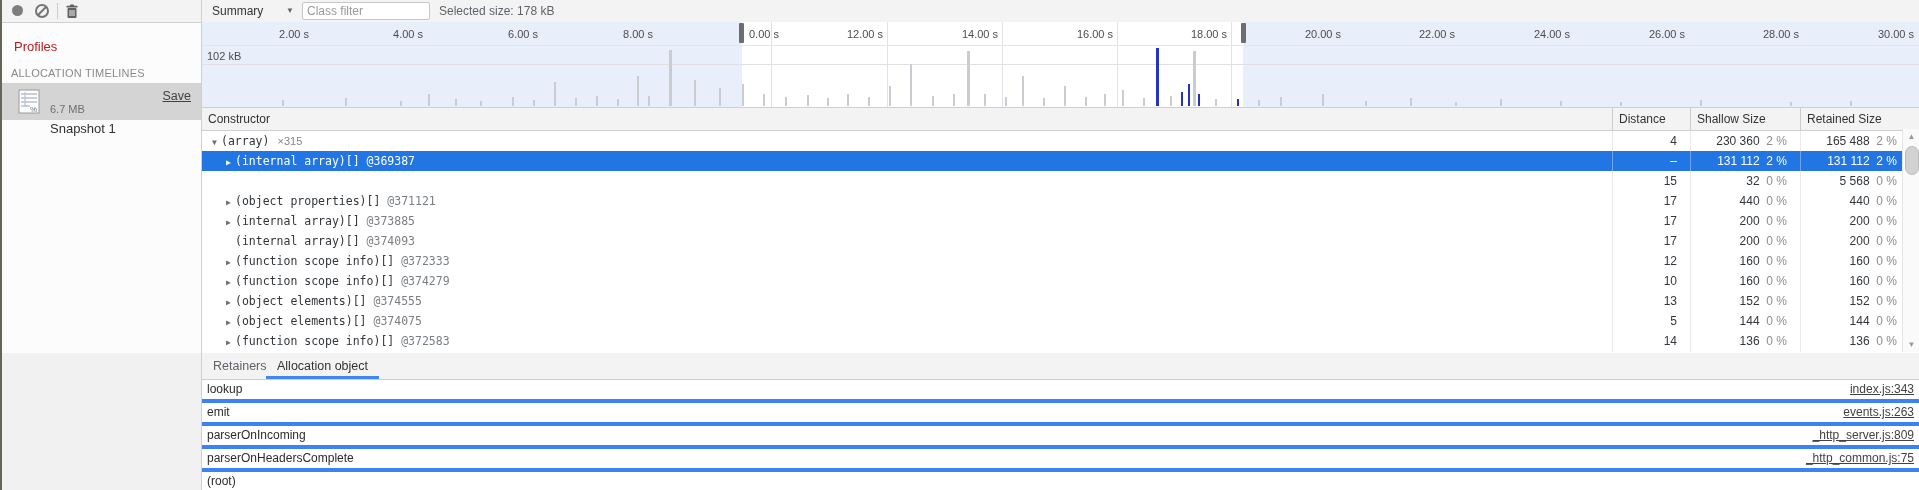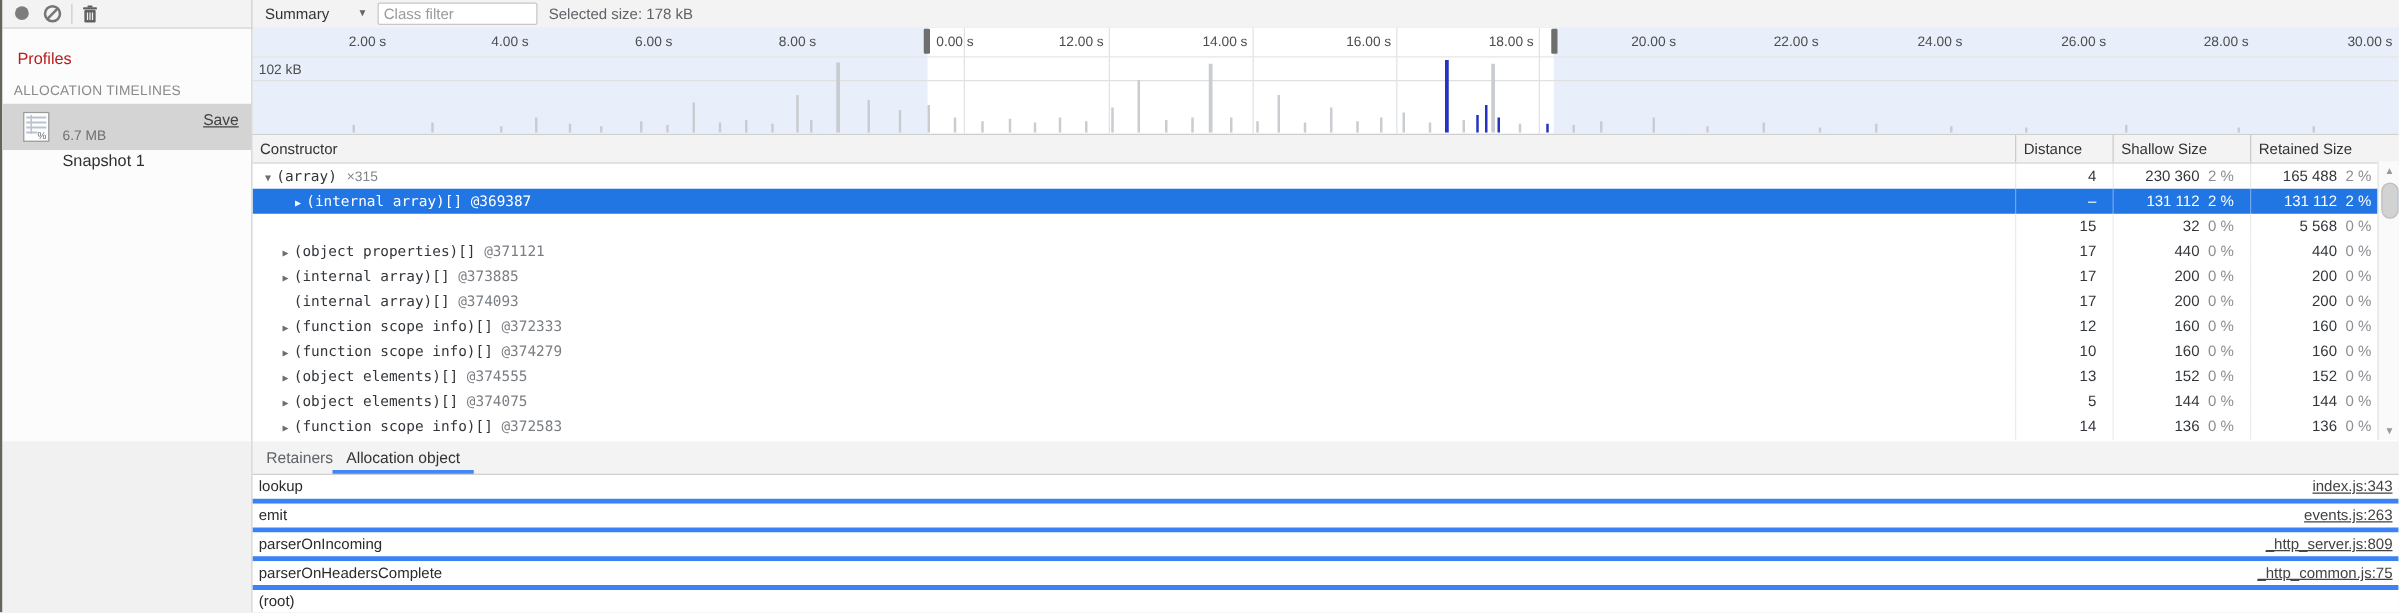--- a/index.html
+++ b/index.html
@@ -253,21 +253,21 @@
     <div class="hcell" style="left:1598px;width:119px;">Retained Size</div>
   </div>
   <div id="grid-body" class="abs">
       <div class="grow">
         <div class="ccell" style="padding-left: 6px;"><span class="arrow">▼</span><span class="cname">(array)</span><span class="ccount">×315</span></div>
         <div class="ncell" style="left: 1410px; width: 78px; padding-right: 13px;">4</div>
         <div class="ncell" style="left: 1488px; width: 110px; padding-right: 13px;"><span>230 360</span><span class="pct">&nbsp;&nbsp;2 %</span></div>
         <div class="ncell" style="left: 1598px; width: 119px; padding-right: 22px;"><span>165 488</span><span class="pct">&nbsp;&nbsp;2 %</span></div>
       </div>
       <div class="grow sel">
-        <div class="ccell" style="padding-left: 30px;"><span class="arrow">▶</span><span class="cname">(internal array)[]</span><span class="cid"> @369387</span></div>
+        <div class="ccell" style="padding-left: 20px;"><span class="arrow">▶</span><span class="cname">(internal array)[]</span><span class="cid"> @369387</span></div>
         <div class="ncell" style="left: 1410px; width: 78px; padding-right: 13px;">–</div>
         <div class="ncell" style="left: 1488px; width: 110px; padding-right: 13px;"><span>131 112</span><span class="pct">&nbsp;&nbsp;2 %</span></div>
         <div class="ncell" style="left: 1598px; width: 119px; padding-right: 22px;"><span>131 112</span><span class="pct">&nbsp;&nbsp;2 %</span></div>
       </div>
       <div class="grow">
         <div class="ncell" style="left: 1410px; width: 78px; padding-right: 13px;">15</div>
         <div class="ncell" style="left: 1488px; width: 110px; padding-right: 13px;"><span>32</span><span class="pct">&nbsp;&nbsp;0 %</span></div>
         <div class="ncell" style="left: 1598px; width: 119px; padding-right: 22px;"><span>5 568</span><span class="pct">&nbsp;&nbsp;0 %</span></div>
       </div>
       <div class="grow">

